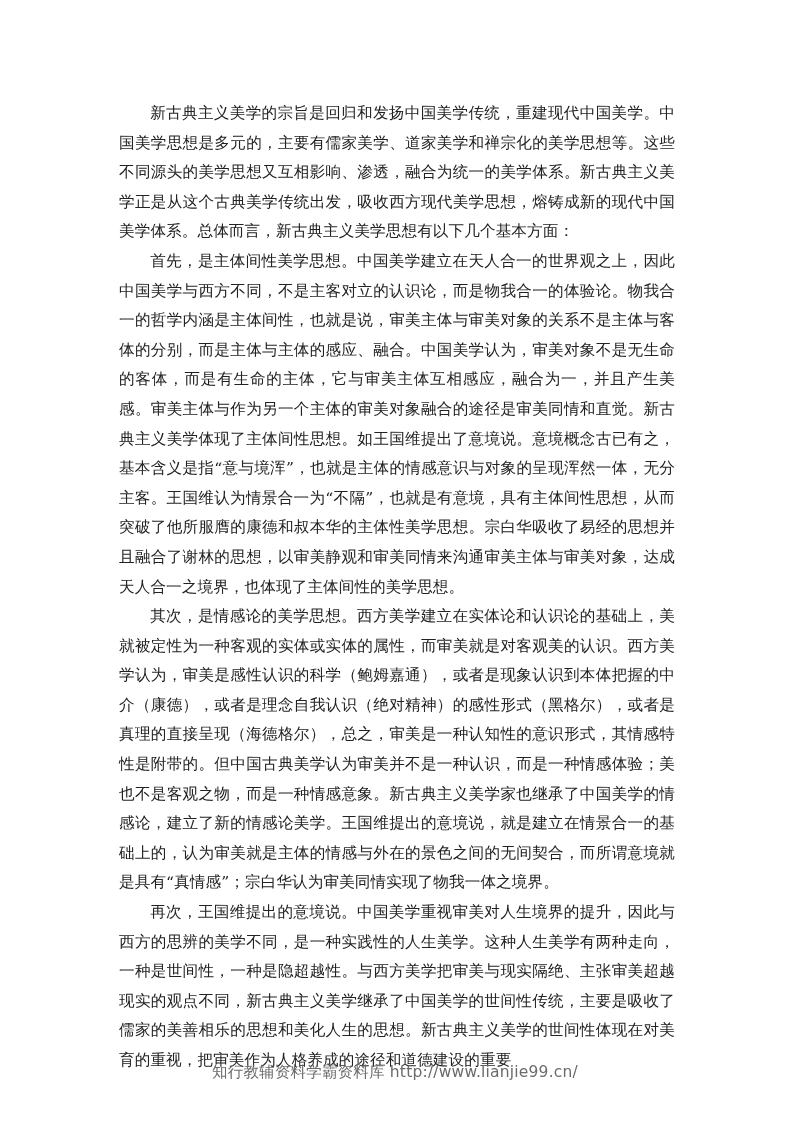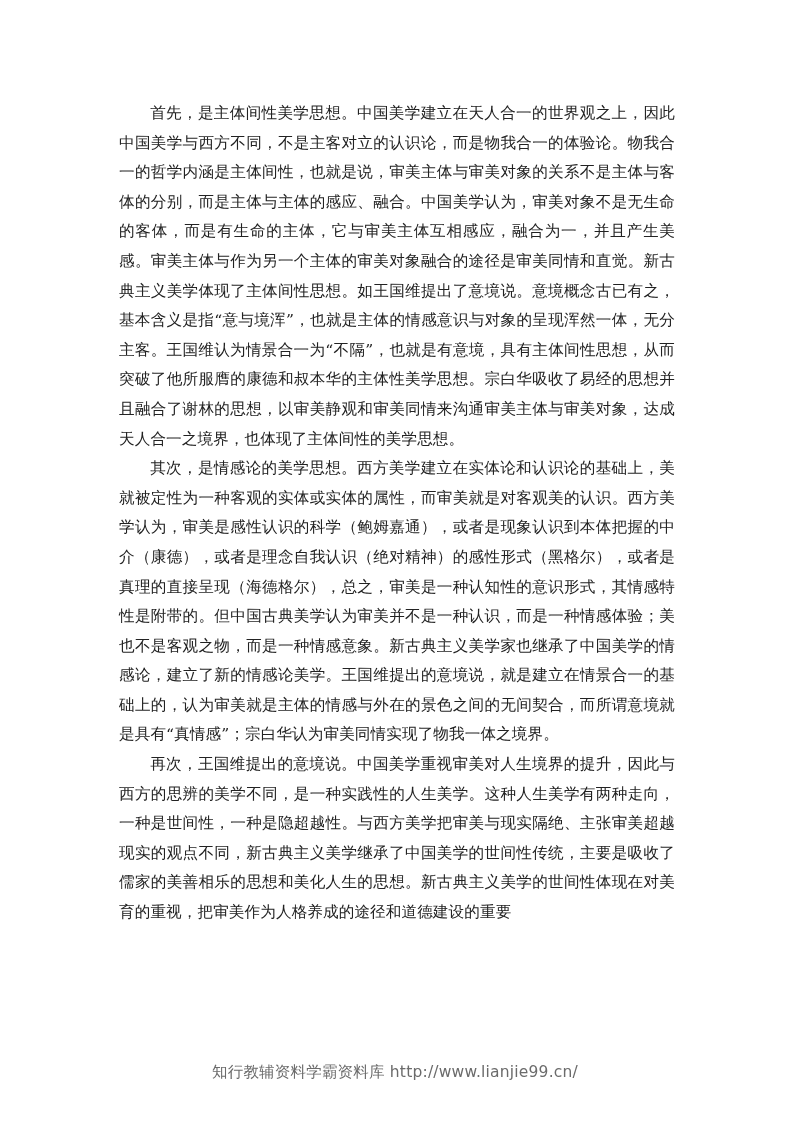--- a/index.html
+++ b/index.html
@@ -40,18 +40,19 @@
       font-family: "DejaVu Sans", "Liberation Sans", sans-serif;
       font-size: 15.5px;
       color: #6b6b6b;
       letter-spacing: 0.2px;
     }
   </style>
 </head>
 <body>
 
 <div class="page">
+  <p class="para">新古典主义美学的宗旨是回归和发扬中国美学传统，重建现代中国美学。中国美学思想是多元的，主要有儒家美学、道家美学和禅宗化的美学思想等。这些不同源头的美学思想又互相影响、渗透，融合为统一的美学体系。新古典主义美学正是从这个古典美学传统出发，吸收西方现代美学思想，熔铸成新的现代中国美学体系。总体而言，新古典主义美学思想有以下几个基本方面：</p>
   <p class="para">首先，是主体间性美学思想。中国美学建立在天人合一的世界观之上，因此中国美学与西方不同，不是主客对立的认识论，而是物我合一的体验论。物我合一的哲学内涵是主体间性，也就是说，审美主体与审美对象的关系不是主体与客体的分别，而是主体与主体的感应、融合。中国美学认为，审美对象不是无生命的客体，而是有生命的主体，它与审美主体互相感应，融合为一，并且产生美感。审美主体与作为另一个主体的审美对象融合的途径是审美同情和直觉。新古典主义美学体现了主体间性思想。如王国维提出了意境说。意境概念古已有之，基本含义是指“意与境浑”，也就是主体的情感意识与对象的呈现浑然一体，无分主客。王国维认为情景合一为“不隔”，也就是有意境，具有主体间性思想，从而突破了他所服膺的康德和叔本华的主体性美学思想。宗白华吸收了易经的思想并且融合了谢林的思想，以审美静观和审美同情来沟通审美主体与审美对象，达成天人合一之境界，也体现了主体间性的美学思想。</p>
   <p class="para">其次，是情感论的美学思想。西方美学建立在实体论和认识论的基础上，美就被定性为一种客观的实体或实体的属性，而审美就是对客观美的认识。西方美学认为，审美是感性认识的科学（鲍姆嘉通），或者是现象认识到本体把握的中介（康德），或者是理念自我认识（绝对精神）的感性形式（黑格尔），或者是真理的直接呈现（海德格尔），总之，审美是一种认知性的意识形式，其情感特性是附带的。但中国古典美学认为审美并不是一种认识，而是一种情感体验；美也不是客观之物，而是一种情感意象。新古典主义美学家也继承了中国美学的情感论，建立了新的情感论美学。王国维提出的意境说，就是建立在情景合一的基础上的，认为审美就是主体的情感与外在的景色之间的无间契合，而所谓意境就是具有“真情感”；宗白华认为审美同情实现了物我一体之境界。</p>
   <p class="para">再次，王国维提出的意境说。中国美学重视审美对人生境界的提升，因此与西方的思辨的美学不同，是一种实践性的人生美学。这种人生美学有两种走向，一种是世间性，一种是隐超越性。与西方美学把审美与现实隔绝、主张审美超越现实的观点不同，新古典主义美学继承了中国美学的世间性传统，主要是吸收了儒家的美善相乐的思想和美化人生的思想。新古典主义美学的世间性体现在对美育的重视，把审美作为人格养成的途径和道德建设的重要</p>
 </div>
 
 <div class="footer">知行教辅资料学霸资料库 http://www.lianjie99.cn/</div>
 
 </body></html>

